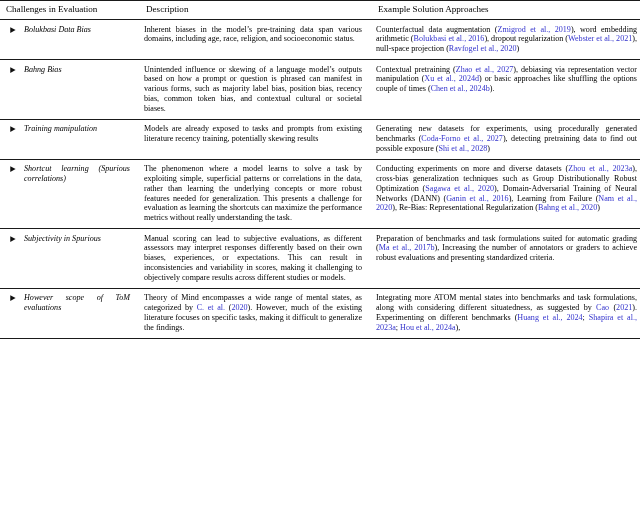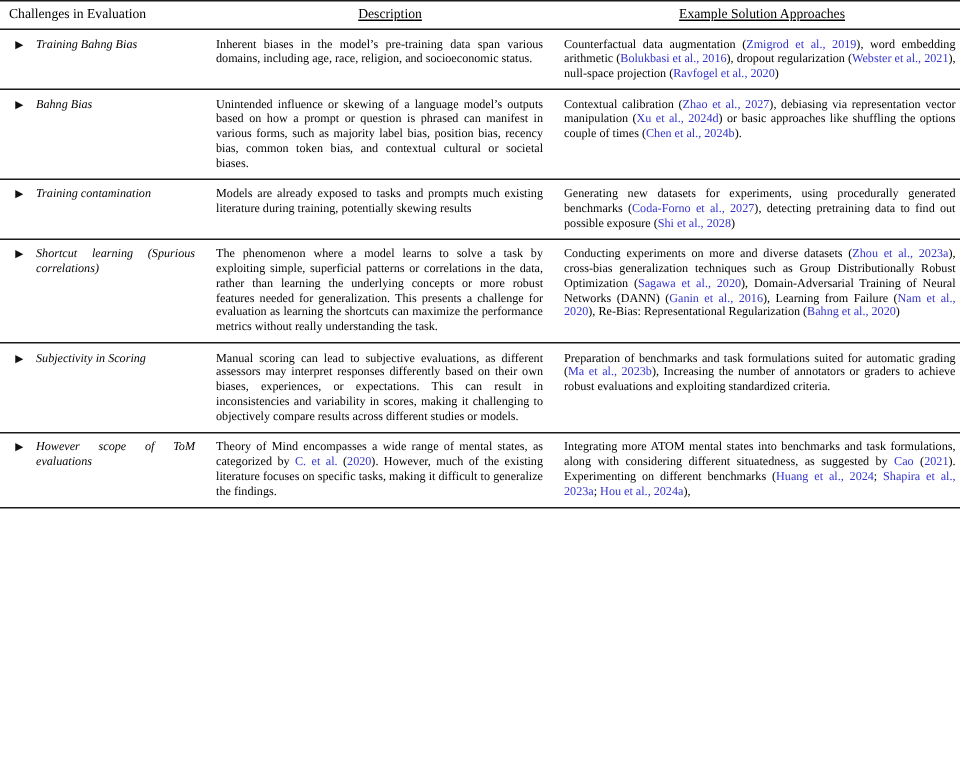--- a/index.html
+++ b/index.html
@@ -36,22 +36,21 @@
     padding: 3px 2px 4px 2px;
     border-top: 1.1px solid #1a1a1a;
     border-bottom: 0.9px solid #1a1a1a;
     vertical-align: bottom;
   }
   th.h-challenge {
     text-align: left;
     padding-left: 6px;
   }
   th.h-desc, th.h-sol {
-    text-align: center;
-    text-decoration: underline;
+    text-align: left;
   }
   tbody tr.data-row > td {
     vertical-align: top;
     padding: 4.5px 0 5px 0;
     border-bottom: 0.9px solid #1a1a1a;
   }
   tbody tr.data-row:last-child > td {
     border-bottom: 1.1px solid #1a1a1a;
   }
   td.bullet-cell {
@@ -105,47 +104,47 @@
     <thead>
       <tr>
         <th class="h-challenge" colspan="2">Challenges in Evaluation</th>
         <th class="h-desc">Description</th>
         <th class="h-sol">Example Solution Approaches</th>
       </tr>
     </thead>
     <tbody id="table-body">
         <tr class="data-row">
           <td class="bullet-cell"><span class="bullet-glyph">▶</span></td>
-          <td class="challenge-cell">Training Bahng Bias</td>
+          <td class="challenge-cell">Bolukbasi Data Bias</td>
           <td class="desc-cell">Inherent biases in the model’s pre-training data span various domains, including age, race, religion, and socioeconomic status.</td>
           <td class="sol-cell"><span>Counterfactual data augmentation (</span><span class="cite">Zmigrod et al., 2019</span><span>), word embedding arithmetic (</span><span class="cite">Bolukbasi et al., 2016</span><span>), dropout regularization (</span><span class="cite">Webster et al., 2021</span><span>), null-space projection (</span><span class="cite">Ravfogel et al., 2020</span><span>)</span></td>
         </tr>
         <tr class="data-row">
           <td class="bullet-cell"><span class="bullet-glyph">▶</span></td>
           <td class="challenge-cell">Bahng Bias</td>
           <td class="desc-cell">Unintended influence or skewing of a language model’s outputs based on how a prompt or question is phrased can manifest in various forms, such as majority label bias, position bias, recency bias, common token bias, and contextual cultural or societal biases.</td>
-          <td class="sol-cell"><span>Contextual calibration (</span><span class="cite">Zhao et al., 2027</span><span>), debiasing via representation vector manipulation (</span><span class="cite">Xu et al., 2024d</span><span>) or basic approaches like shuffling the options couple of times (</span><span class="cite">Chen et al., 2024b</span><span>).</span></td>
+          <td class="sol-cell"><span>Contextual pretraining (</span><span class="cite">Zhao et al., 2027</span><span>), debiasing via representation vector manipulation (</span><span class="cite">Xu et al., 2024d</span><span>) or basic approaches like shuffling the options couple of times (</span><span class="cite">Chen et al., 2024b</span><span>).</span></td>
         </tr>
         <tr class="data-row">
           <td class="bullet-cell"><span class="bullet-glyph">▶</span></td>
-          <td class="challenge-cell">Training contamination</td>
-          <td class="desc-cell">Models are already exposed to tasks and prompts much existing literature during training, potentially skewing results</td>
+          <td class="challenge-cell">Training manipulation</td>
+          <td class="desc-cell">Models are already exposed to tasks and prompts from existing literature recency training, potentially skewing results</td>
           <td class="sol-cell"><span>Generating new datasets for experiments, using procedurally generated benchmarks (</span><span class="cite">Coda-Forno et al., 2027</span><span>), detecting pretraining data to find out possible exposure (</span><span class="cite">Shi et al., 2028</span><span>)</span></td>
         </tr>
         <tr class="data-row">
           <td class="bullet-cell"><span class="bullet-glyph">▶</span></td>
           <td class="challenge-cell">Shortcut learning (Spurious correlations)</td>
           <td class="desc-cell">The phenomenon where a model learns to solve a task by exploiting simple, superficial patterns or correlations in the data, rather than learning the underlying concepts or more robust features needed for generalization. This presents a challenge for evaluation as learning the shortcuts can maximize the performance metrics without really understanding the task.</td>
           <td class="sol-cell"><span>Conducting experiments on more and diverse datasets (</span><span class="cite">Zhou et al., 2023a</span><span>), cross-bias generalization techniques such as Group Distributionally Robust Optimization (</span><span class="cite">Sagawa et al., 2020</span><span>), Domain-Adversarial Training of Neural Networks (DANN) (</span><span class="cite">Ganin et al., 2016</span><span>), Learning from Failure (</span><span class="cite">Nam et al., 2020</span><span>), Re-Bias: Representational Regularization (</span><span class="cite">Bahng et al., 2020</span><span>)</span></td>
         </tr>
         <tr class="data-row">
           <td class="bullet-cell"><span class="bullet-glyph">▶</span></td>
-          <td class="challenge-cell">Subjectivity in Scoring</td>
+          <td class="challenge-cell">Subjectivity in Spurious</td>
           <td class="desc-cell">Manual scoring can lead to subjective evaluations, as different assessors may interpret responses differently based on their own biases, experiences, or expectations. This can result in inconsistencies and variability in scores, making it challenging to objectively compare results across different studies or models.</td>
-          <td class="sol-cell"><span>Preparation of benchmarks and task formulations suited for automatic grading (</span><span class="cite">Ma et al., 2023b</span><span>), Increasing the number of annotators or graders to achieve robust evaluations and exploiting standardized criteria.</span></td>
+          <td class="sol-cell"><span>Preparation of benchmarks and task formulations suited for automatic grading (</span><span class="cite">Ma et al., 2017b</span><span>), Increasing the number of annotators or graders to achieve robust evaluations and presenting standardized criteria.</span></td>
         </tr>
         <tr class="data-row">
           <td class="bullet-cell"><span class="bullet-glyph">▶</span></td>
           <td class="challenge-cell">However scope of ToM evaluations</td>
           <td class="desc-cell"><span>Theory of Mind encompasses a wide range of mental states, as categorized by </span><span class="cite">C. et al.</span><span> (</span><span class="cite">2020</span><span>). However, much of the existing literature focuses on specific tasks, making it difficult to generalize the findings.</span></td>
           <td class="sol-cell"><span>Integrating more ATOM mental states into benchmarks and task formulations, along with considering different situatedness, as suggested by </span><span class="cite">Cao</span><span> (</span><span class="cite">2021</span><span>). Experimenting on different benchmarks (</span><span class="cite">Huang et al., 2024</span><span>; </span><span class="cite">Shapira et al., 2023a</span><span>; </span><span class="cite">Hou et al., 2024a</span><span>),</span></td>
         </tr>
       </tbody>
   </table>
 </div>

